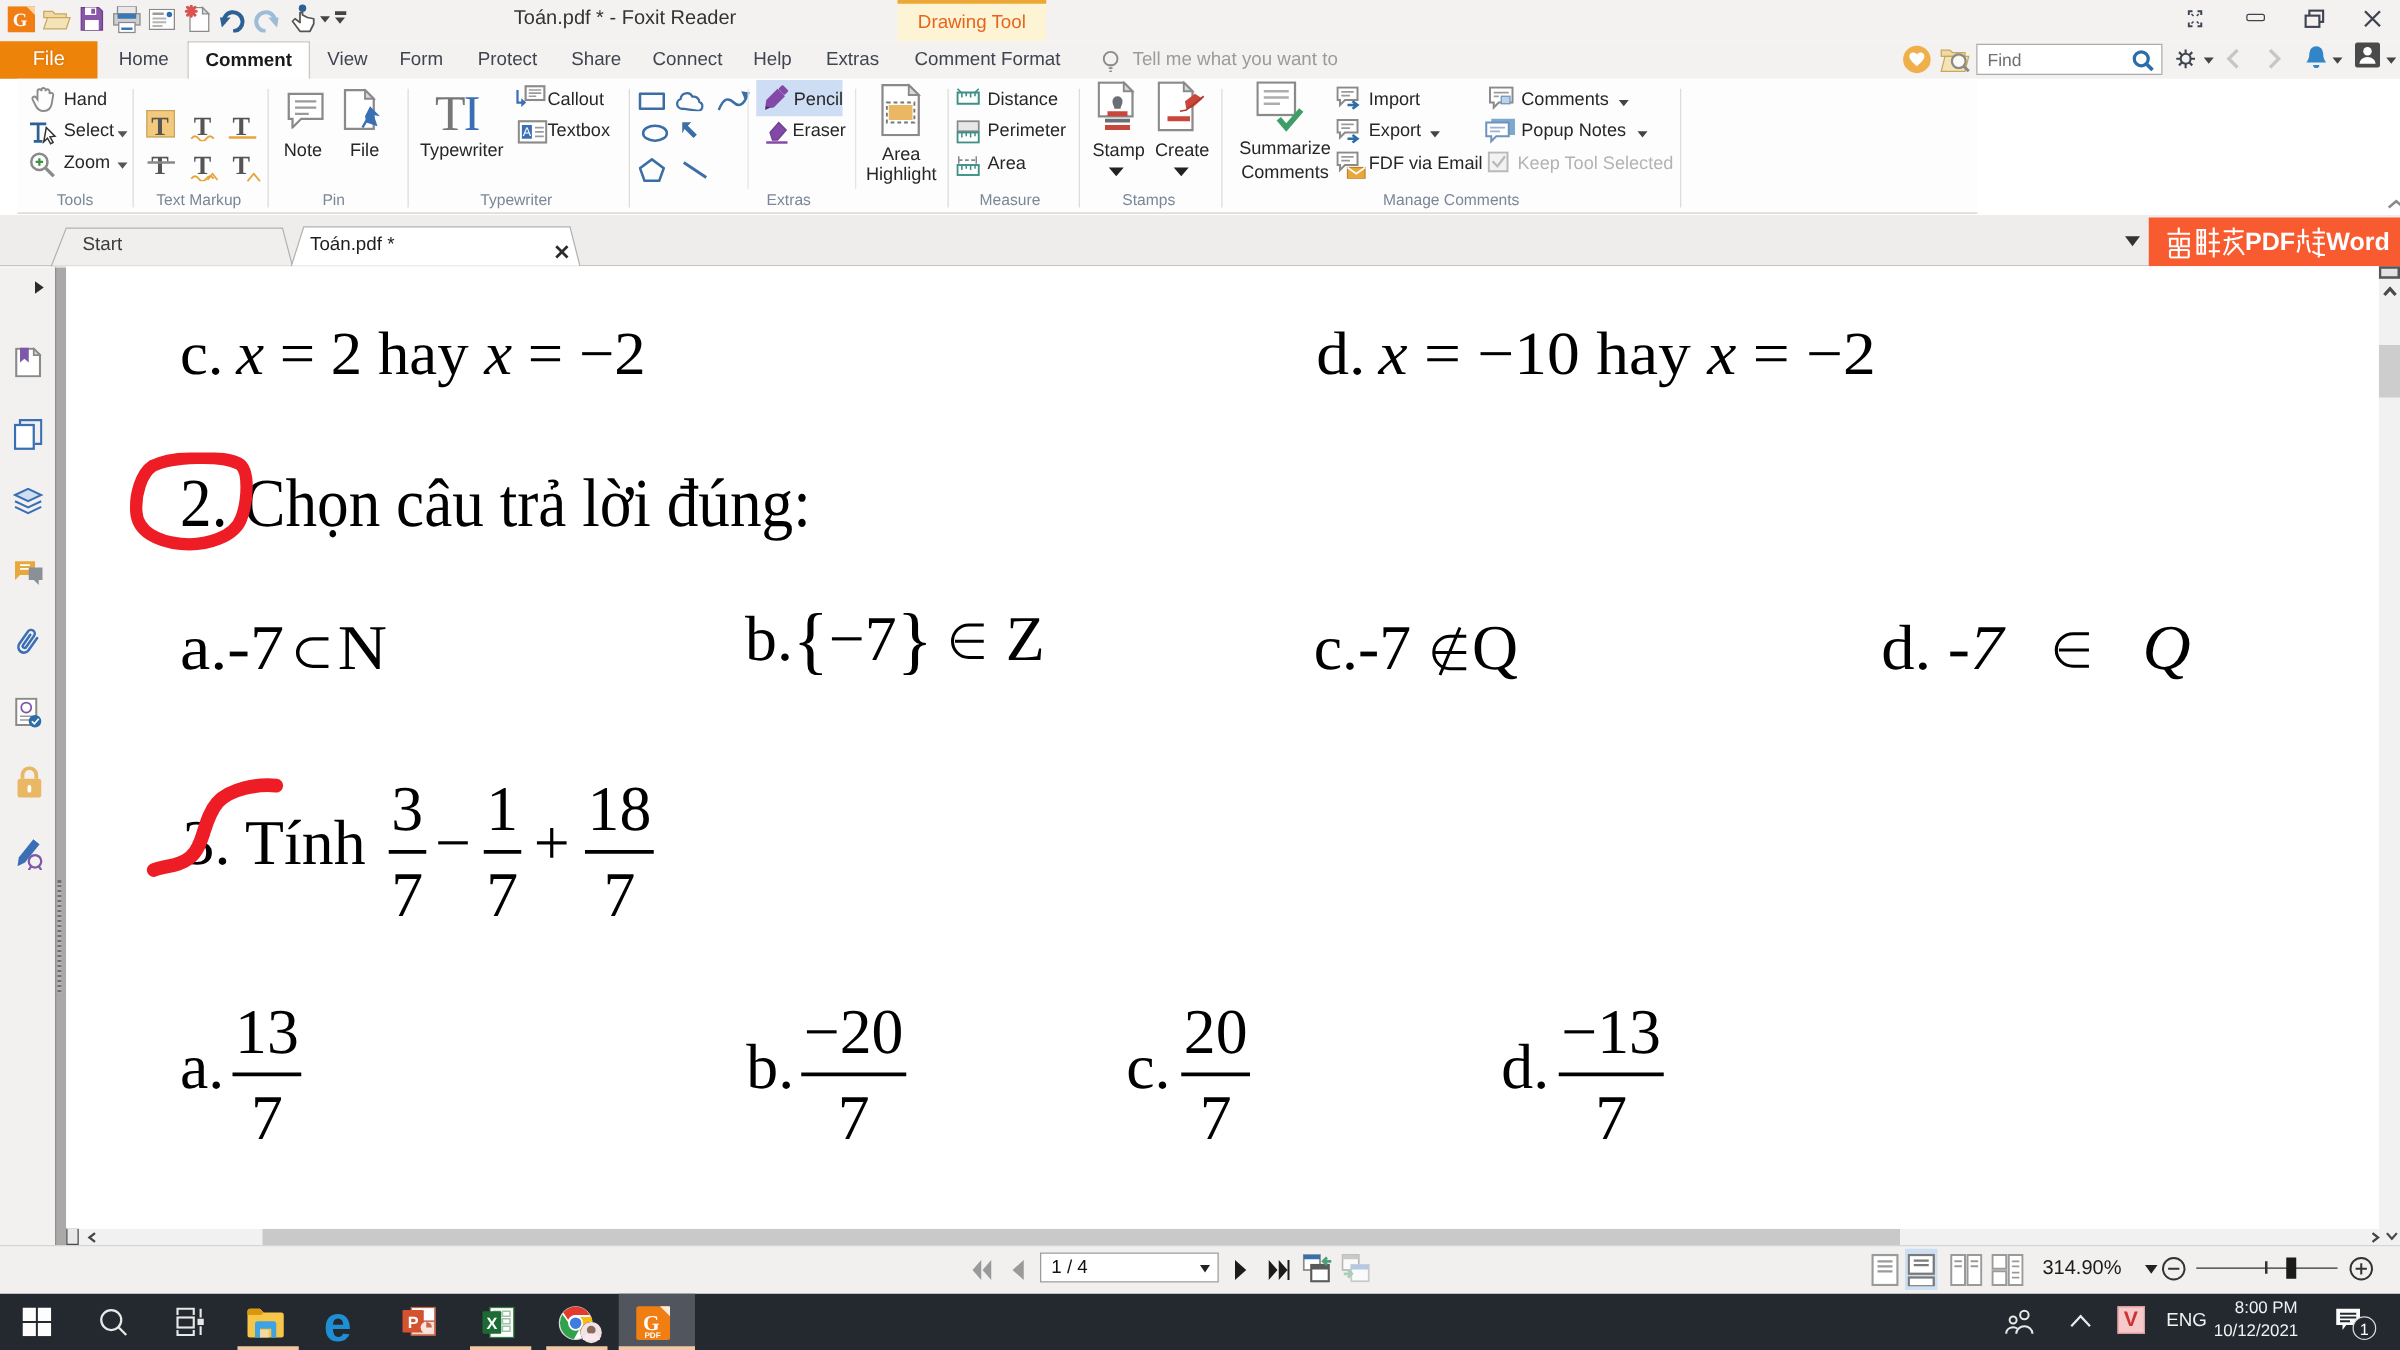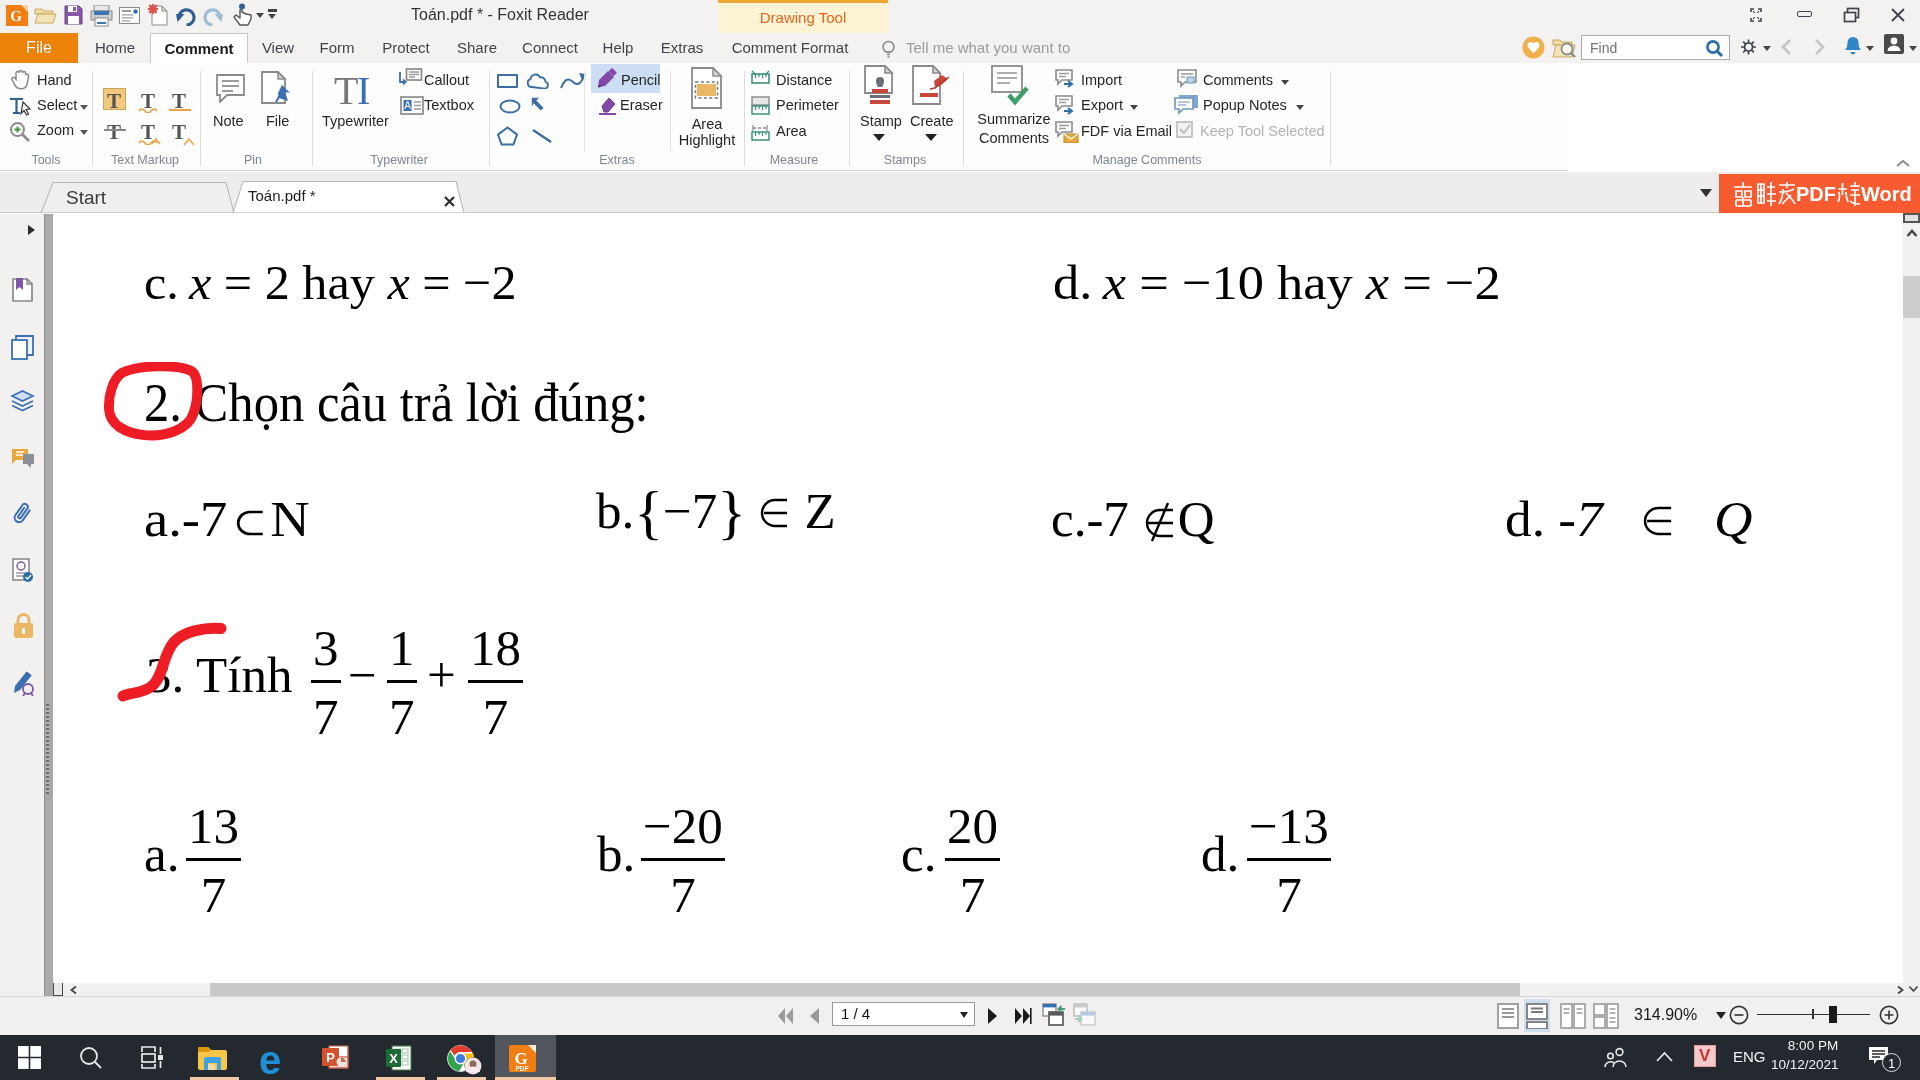--- a/index.html
+++ b/index.html
@@ -3,21 +3,21 @@
 <meta charset="utf-8">
 <style>
   * { margin:0; padding:0; box-sizing:border-box; }
   html,body { width:1920px; height:1080px; overflow:hidden; }
   body { font-family:"Liberation Sans", sans-serif; }
   .abs { position:absolute; }
   #app { position:relative; width:1920px; height:1080px; background:#fff; }
   
   #titlebar { left:0; top:0; width:1920px; height:33px; background:#f3f2f1; }
   #menurow { left:0; top:33px; width:1920px; height:30px; background:#f3f2f1; }
-  #ribbon { left:0; top:63px; width:1568px; height:108px; background:#fdfdfd; border-bottom:1px solid #d0cfce; }
+  #ribbon { left:14px; top:63px; width:1568px; height:108px; background:#fdfdfd; border-bottom:1px solid #d0cfce; }
   #tabstrip { left:0; top:172px; width:1920px; height:41px; background:#eeedec; border-bottom:1px solid #c9c8c7; }
   
   #sidebar { left:0; top:214px; width:44px; height:782px; background:#f2f1f0; }
   #divider { left:44px; top:214px; width:9px; height:782px; background:#a9a9a9; border-left:1px solid #8f8f8f; }
   #page { left:53px; top:213px; width:1850px; height:770px; background:#ffffff; }
   #vscroll { left:1903px; top:213px; width:17px; height:783px; background:#f1f1f1; }
   #hscroll { left:53px; top:983px; width:1850px; height:13px; background:#f1f1f1; }
   #bottombar { left:0; top:996px; width:1920px; height:39px; background:#f1f0ef; border-top:1px solid #d6d5d4;padding-left:16px; }
   #taskbar { left:0; top:1035px; width:1920px; height:45px; background:#242930; }
   .mtab { position:absolute; top:0; height:30px; line-height:30px; font-size:15px; color:#3f4450; text-align:center; }
@@ -83,21 +83,21 @@
     <svg class="abs" style="left:231px; top:3px;" width="22" height="25" viewBox="0 0 22 25">
       <circle cx="11" cy="3.5" r="3" fill="#2e6096"></circle>
       <path d="M9 7 v8 l-4 -3 l-2 2 6 8 h8 l3 -6 v-4 l-5 -1 -2 -1 -2 -1 v-2 z" fill="#fff" stroke="#555" stroke-width="1.4" stroke-linejoin="round"></path>
     </svg>
     <div class="abs" style="left:256px; top:13px; width:0; height:0; border:4px solid transparent; border-top:5px solid #444;"></div>
     <div class="abs" style="left:268px; top:9px; width:9px; height:2.5px; background:#444;"></div>
     <div class="abs" style="left:268px; top:14px; width:0; height:0; border:4.5px solid transparent; border-top:5px solid #444;"></div>
 
     <div class="abs" style="left:340px; top:6px; width:320px; text-align:center; font-size:16px; color:#333;">Toán.pdf * - Foxit Reader</div>
 
-    <div class="abs" style="left:718px; top:0; width:170px; height:33px; background:#fdf4d5; border-top:3px solid #eda735; text-align:center; font-size:15px; color:#e8641c; line-height:29px;">Drawing Tool</div>
+    <div class="abs" style="left:718px; top:0; width:119px; height:33px; background:#fdf4d5; border-top:3px solid #eda735; text-align:center; font-size:15px; color:#e8641c; line-height:29px;">Drawing Tool</div>
 
     <svg class="abs" style="left:1750px; top:8px;" width="19" height="15" viewBox="0 0 19 15">
       <g stroke="#3f4450" stroke-width="1.6" fill="none">
         <path d="M1 4 V1 H4 M8 1 H11 V4 M11 10 V13 H8 M4 13 H1 V10"></path>
         <path d="M3.2 3.2 L4.8 4.8 M9 3.2 L7.4 4.8 M9 10.8 L7.4 9.2 M3.2 10.8 L4.8 9.2" stroke-width="1.2"></path>
       </g>
     </svg>
     <div class="abs" style="left:1797px; top:11px; width:15px; height:6px; border:1.8px solid #3f4450; border-radius:2px;"></div>
     <svg class="abs" style="left:1843px; top:7px;" width="17" height="16" viewBox="0 0 17 16">
       <rect x="4.5" y="1.5" width="11" height="9" fill="none" stroke="#3f4450" stroke-width="1.7"></rect>
@@ -384,21 +384,21 @@
     <div class="seph" style="left:1330px;"></div>
     <svg class="abs" style="left:1895px; top:95px;" width="16" height="10" viewBox="0 0 16 10">
         <path d="M2 8 L8 3 L14 8" fill="none" stroke="#8a8a8a" stroke-width="2"></path>
       </svg>
   </div>
   <div class="abs" id="tabstrip">
 
     <svg class="abs" style="left:38px; top:4px;" width="200" height="37" viewBox="0 0 200 37">
       <path d="M15 6.5 H188 L196 37 H3 Z" fill="#f0efee" stroke="#b3b2b1" stroke-width="1"></path>
     </svg>
-    <div class="abs" style="left:66px; top:15px; font-size:19px; color:#3b3b3b;">Start</div>
+    <div class="abs" style="left:66px; top:15px; font-size:15px; color:#3b3b3b;">Start</div>
 
     <svg class="abs" style="left:228px; top:3px;" width="240" height="38" viewBox="0 0 240 38">
       <path d="M15 6.5 H228 L236 38 H5 Z" fill="#ffffff" stroke="#b3b2b1" stroke-width="1"></path>
     </svg>
     <div class="abs" style="left:248px; top:15px; font-size:15px; color:#1d1d1d;">Toán.pdf *</div>
     <svg class="abs" style="left:443px; top:23px;" width="13" height="13" viewBox="0 0 13 13">
         <path d="M2 2 L11 11 M11 2 L2 11" stroke="#2b2b2b" stroke-width="2.2"></path>
       </svg>
 
     <div class="abs" style="left:1700px; top:17px; width:0; height:0; border:6px solid transparent; border-top:8px solid #333;"></div>

